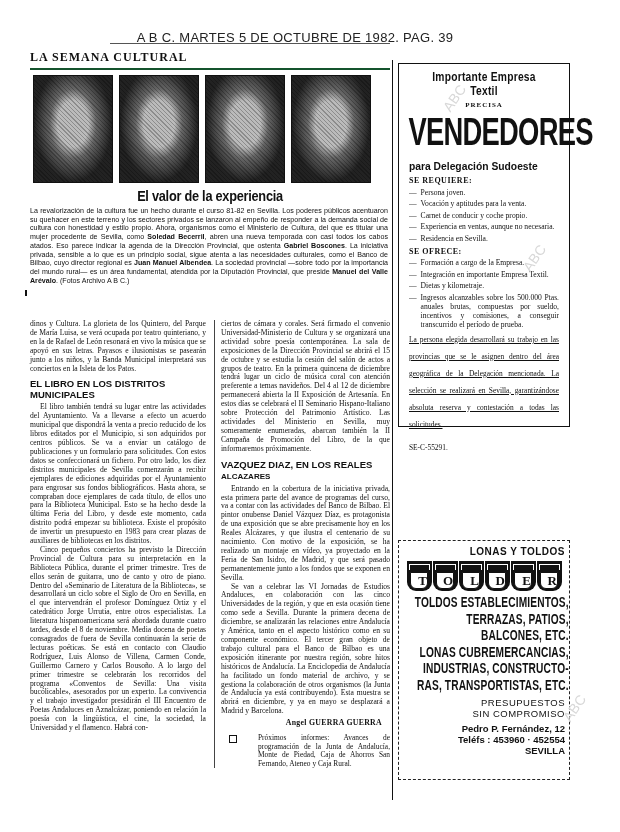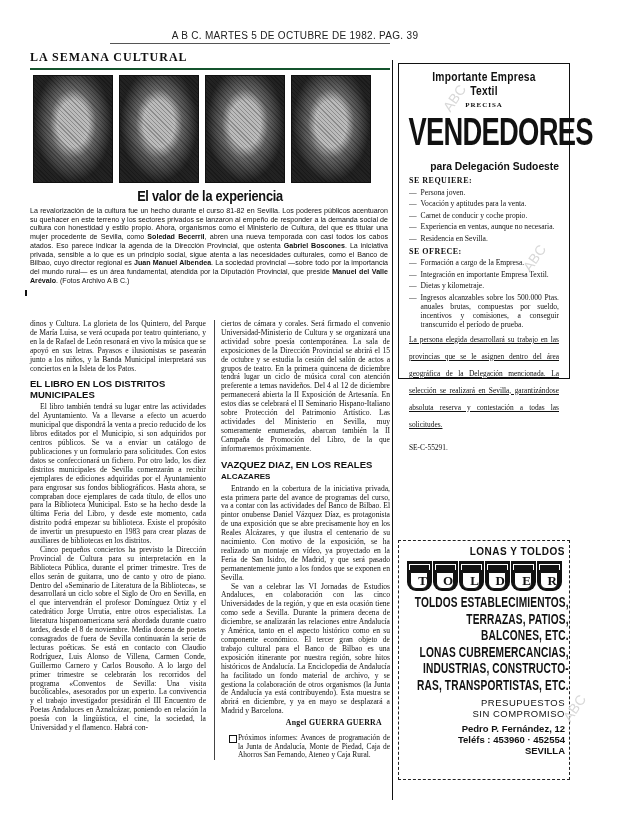--- a/index.html
+++ b/index.html
@@ -2,21 +2,21 @@
 <html><head>
 <meta charset="utf-8">
 <style>
   * { box-sizing: border-box; margin: 0; padding: 0; }
   html, body { width: 620px; height: 832px; background: #fff; overflow: hidden; }
   body { position: relative; font-family: "Liberation Serif", serif; color: #111; }
 
   .header-line {
     position: absolute; top: 30px; left: 0; width: 590px;
     text-align: center; font-family: "Liberation Sans", sans-serif;
-    font-size: 10px; letter-spacing: 0.3px; color: #222;
+    font-size: 13px; letter-spacing: 0.3px; color: #222;
   }
   .header-rule { position: absolute; top: 43px; left: 110px; width: 280px; border-top: 1px solid #555; }
 
   .left-area { position: absolute; left: 30px; top: 50px; width: 360px; }
   .section-title {
     font-family: "Liberation Serif", serif; font-weight: bold; font-size: 12px;
     letter-spacing: 1px; padding-bottom: 3px; border-bottom: 2px solid #14532d;
   }
   .photos { display: flex; gap: 6px; margin-top: 5px; padding-left: 3px; }
   .photo {
@@ -39,40 +39,40 @@
   .columns { position: absolute; left: 30px; top: 296px; width: 360px; display: flex; gap: 8px; }
   .col { width: 176px; font-size: 7.6px; line-height: 8.9px; text-align: justify; margin-top: 24px; }
   .col p { text-indent: 10px; margin-bottom: 0; }
   .col p.noindent { text-indent: 0; }
   .sub-head {
     font-family: "Liberation Sans", sans-serif; font-weight: bold; font-size: 9.5px;
     line-height: 11px; margin: 5px 0 3px; text-align: left;
   }
   .sub-head small { font-size: 8px; }
   .byline { text-align: right; font-weight: bold; font-size: 7.8px; margin: 3px 8px 6px 0; letter-spacing: 0.3px; }
-  .footnote { display: flex; gap: 1px; font-size: 7.4px; line-height: 8.6px; padding-left: 8px; }
+  .footnote { display: flex; gap: 21px; font-size: 7.4px; line-height: 8.6px; padding-left: 8px; }
   .footnote .box { width: 8px; height: 8px; border: 1px solid #111; flex: none; margin-top: 1px; }
   .vrule { position: absolute; width: 0; border-left: 2px solid #111; }
 
   
   .ad1 {
-    position: absolute; left: 398px; top: 63px; width: 172px; height: 316px;
+    position: absolute; left: 398px; top: 63px; width: 172px; height: 364px;
     border: 1.5px solid #111; padding: 6px 10px; font-family: "Liberation Serif", serif;
   }
   .ad1 .company {
     font-family: "Liberation Sans", sans-serif; font-weight: bold; font-size: 12.5px;
     text-align: center; letter-spacing: 0.3px; transform: scaleX(0.82);
   }
   .ad1 .precisa { text-align: center; font-size: 7px; letter-spacing: 1px; font-weight: bold; margin-top: 3px; }
   .ad1 .big {
     font-family: "Liberation Sans", sans-serif; font-weight: bold; font-size: 38px;
     text-align: center; letter-spacing: -1px; transform: scaleX(0.72); transform-origin: center;
     line-height: 42px; margin: 2px -30px 0;
   }
-  .ad1 .deleg { font-family: "Liberation Sans", sans-serif; font-weight: bold; font-size: 10.3px; text-align: right; margin-top: 8px; }
+  .ad1 .deleg { font-family: "Liberation Sans", sans-serif; font-weight: bold; font-size: 10.3px; text-align: left; margin-top: 8px; }
   .ad1 .label { font-size: 8px; font-weight: bold; margin-top: 4px; letter-spacing: 0.5px; }
   .ad1 ul { list-style: none; font-size: 7.6px; line-height: 9px; }
   .ad1 li { display: flex; gap: 4px; margin-top: 2.5px; text-align: justify; }
   .ad1 li .dash { flex: none; }
   .ad1 .para { font-size: 7.4px; line-height: 17px; text-align: justify; margin-top: 2px; text-decoration: underline; }
   .ad1 .ref { font-size: 7.4px; margin-top: 10px; }
 
   .ad2 {
     position: absolute; left: 398px; top: 540px; width: 172px; height: 240px;
     border: 1.5px dashed #222; padding: 5px 4px; text-align: right;

